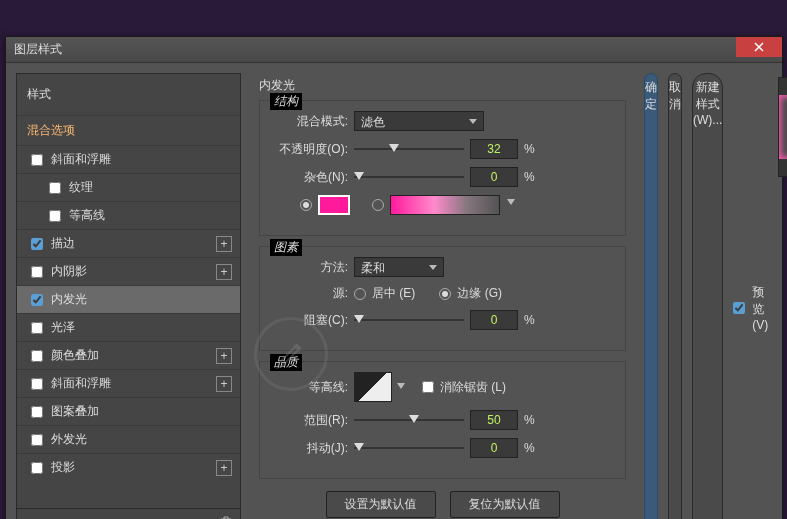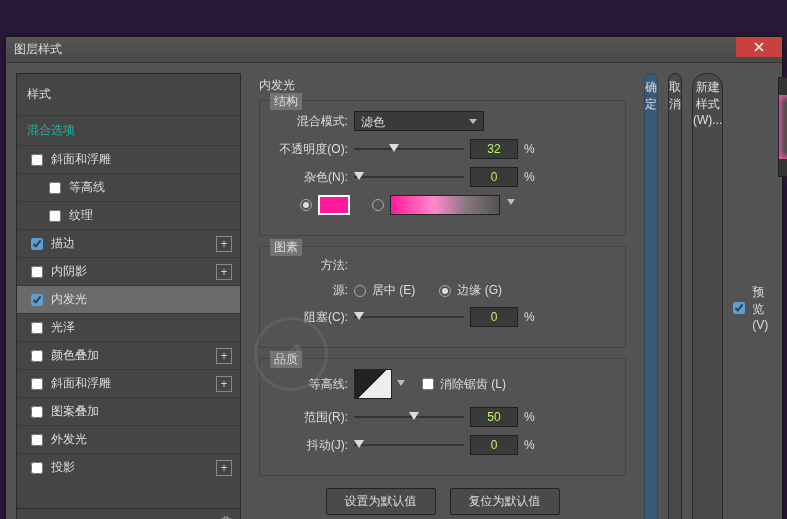--- a/index.html
+++ b/index.html
@@ -5,32 +5,32 @@
 * { box-sizing: border-box; margin: 0; padding: 0; font-family: "Microsoft YaHei", sans-serif; }
 body { background: #2a1a3a; width: 787px; height: 519px; overflow: hidden; position: relative; }
 .window { position: absolute; left: 5px; top: 3px; width: 778px; height: 514px; background: #535353; border: 1px solid #1a1a1a; box-shadow: 0 2px 8px rgba(0,0,0,0.5); margin-top: 33px; }
 .titlebar { height: 26px; background: linear-gradient(#555,#494949); display: flex; align-items: center; padding-left: 8px; color: #ddd; font-size: 12px; position: relative; border-bottom: 1px solid #333; }
 .close-btn { position: absolute; right: 0; top: 0; width: 46px; height: 20px; background: #c84040; display: flex; align-items: center; justify-content: center; }
 .close-btn svg { width: 10px; height: 10px; }
 .content { display: flex; height: calc(100% - 26px); padding: 10px; gap: 10px; }
 .left-panel { width: 225px; display: flex; flex-direction: column; }
 .styles-list { flex: 1; background: #454545; border: 1px solid #2a2a2a; }
 .style-header { padding: 12px 10px; color: #ddd; font-size: 12px; }
-.style-subheader { padding: 6px 10px; color: #14b8a6; font-size: 12px; border-top: 1px solid #3a3a3a; }
+.style-subheader { padding: 6px 10px; color: #fdba74; font-size: 12px; border-top: 1px solid #3a3a3a; }
 .style-item { display: flex; align-items: center; padding: 5px 10px 5px 14px; color: #ddd; font-size: 12px; border-top: 1px solid #3a3a3a; position: relative; }
 .style-item.indent { padding-left: 32px; }
 .style-item.selected { background: #6a6a6a; }
 .style-item input[type=checkbox] { margin-right: 8px; width: 12px; height: 12px; accent-color: #5a9fd4; }
 .style-item .plus { position: absolute; right: 8px; width: 16px; height: 16px; border: 1px solid #888; display: flex; align-items: center; justify-content: center; color: #ccc; font-size: 12px; line-height: 1; }
 .footer { height: 30px; background: #454545; border: 1px solid #2a2a2a; border-top: none; display: flex; align-items: center; padding: 0 8px; color: #999; font-size: 11px; font-style: italic; gap: 6px; }
 .footer .trash { margin-left: auto; }
 .center-panel { flex: 1; padding: 4px 8px; color: #ddd; font-size: 12px; }
 .section-title { margin-bottom: 6px; }
 .fieldset { border: 1px solid #444; padding: 10px 10px 12px; margin-bottom: 10px; position: relative; }
-.fieldset-label { position: absolute; top: -8px; left: 10px; background: #737373; padding: 0 4px; font-size: 12px; }
+.fieldset-label { position: absolute; top: -8px; left: 10px; background: #000000; padding: 0 4px; font-size: 12px; font-style: italic; }
 .row { display: flex; align-items: center; margin-bottom: 8px; gap: 6px; }
 .row-label { width: 78px; text-align: right; font-size: 12px; }
 .select { background: #3a3a3a; border: 1px solid #222; color: #ddd; font-size: 12px; padding: 2px 8px 2px 6px; width: 130px; height: 20px; position: relative; }
 .select::after { content: ""; position: absolute; right: 6px; top: 7px; border-left: 4px solid transparent; border-right: 4px solid transparent; border-top: 5px solid #bbb; }
 .slider { flex: 1; height: 14px; position: relative; max-width: 110px; }
 .slider-track { position: absolute; top: 6px; left: 0; right: 0; height: 2px; background: #333; }
 .slider-thumb { position: absolute; top: 2px; width: 0; height: 0; border-left: 5px solid transparent; border-right: 5px solid transparent; border-top: 8px solid #ddd; }
 .numbox { width: 48px; height: 20px; background: #3a3a3a; border: 1px solid #222; color: #bef264; font-size: 12px; text-align: center; line-height: 18px; }
 .unit { font-size: 12px; width: 30px; }
 .radio { width: 12px; height: 12px; border-radius: 50%; border: 1px solid #aaa; display: inline-flex; align-items: center; justify-content: center; }
@@ -73,25 +73,25 @@
       <div class="styles-list">
         <div class="style-header">样式</div>
         <div class="style-subheader">混合选项</div>
         <div id="style-items">
             <div class="style-item">
               <input type="checkbox" style="">
               <span>斜面和浮雕</span>
             </div>
             <div class="style-item indent">
               <input type="checkbox" style="">
+              <span>纹理</span>
+            </div>
+            <div class="style-item indent">
+              <input type="checkbox" style="">
               <span>等高线</span>
-            </div>
-            <div class="style-item indent">
-              <input type="checkbox" style="">
-              <span>纹理</span>
             </div>
             <div class="style-item">
               <input type="checkbox" checked="" style="">
               <span>描边</span>
               <div class="plus">+</div>
             </div>
             <div class="style-item">
               <input type="checkbox" style="">
               <span>内阴影</span>
               <div class="plus">+</div>
@@ -176,20 +176,21 @@
           <div class="gradient-swatch">
               <div class="arrow"></div>
             </div>
         </div>
       </div>
 
       <div class="fieldset">
         <div class="fieldset-label">图素</div>
         <div class="row">
           <div class="row-label">方法:</div>
+          <div class="select" style="width:90px"><span>柔和</span></div>
         </div>
         <div class="row">
           <div class="row-label">源:</div>
           <span class="radio"></span>
           <span>居中 (E)</span>
           <span style="width:12px"></span>
           <span class="radio on"></span>
           <span>边缘 (G)</span>
         </div>
         <div class="row">

